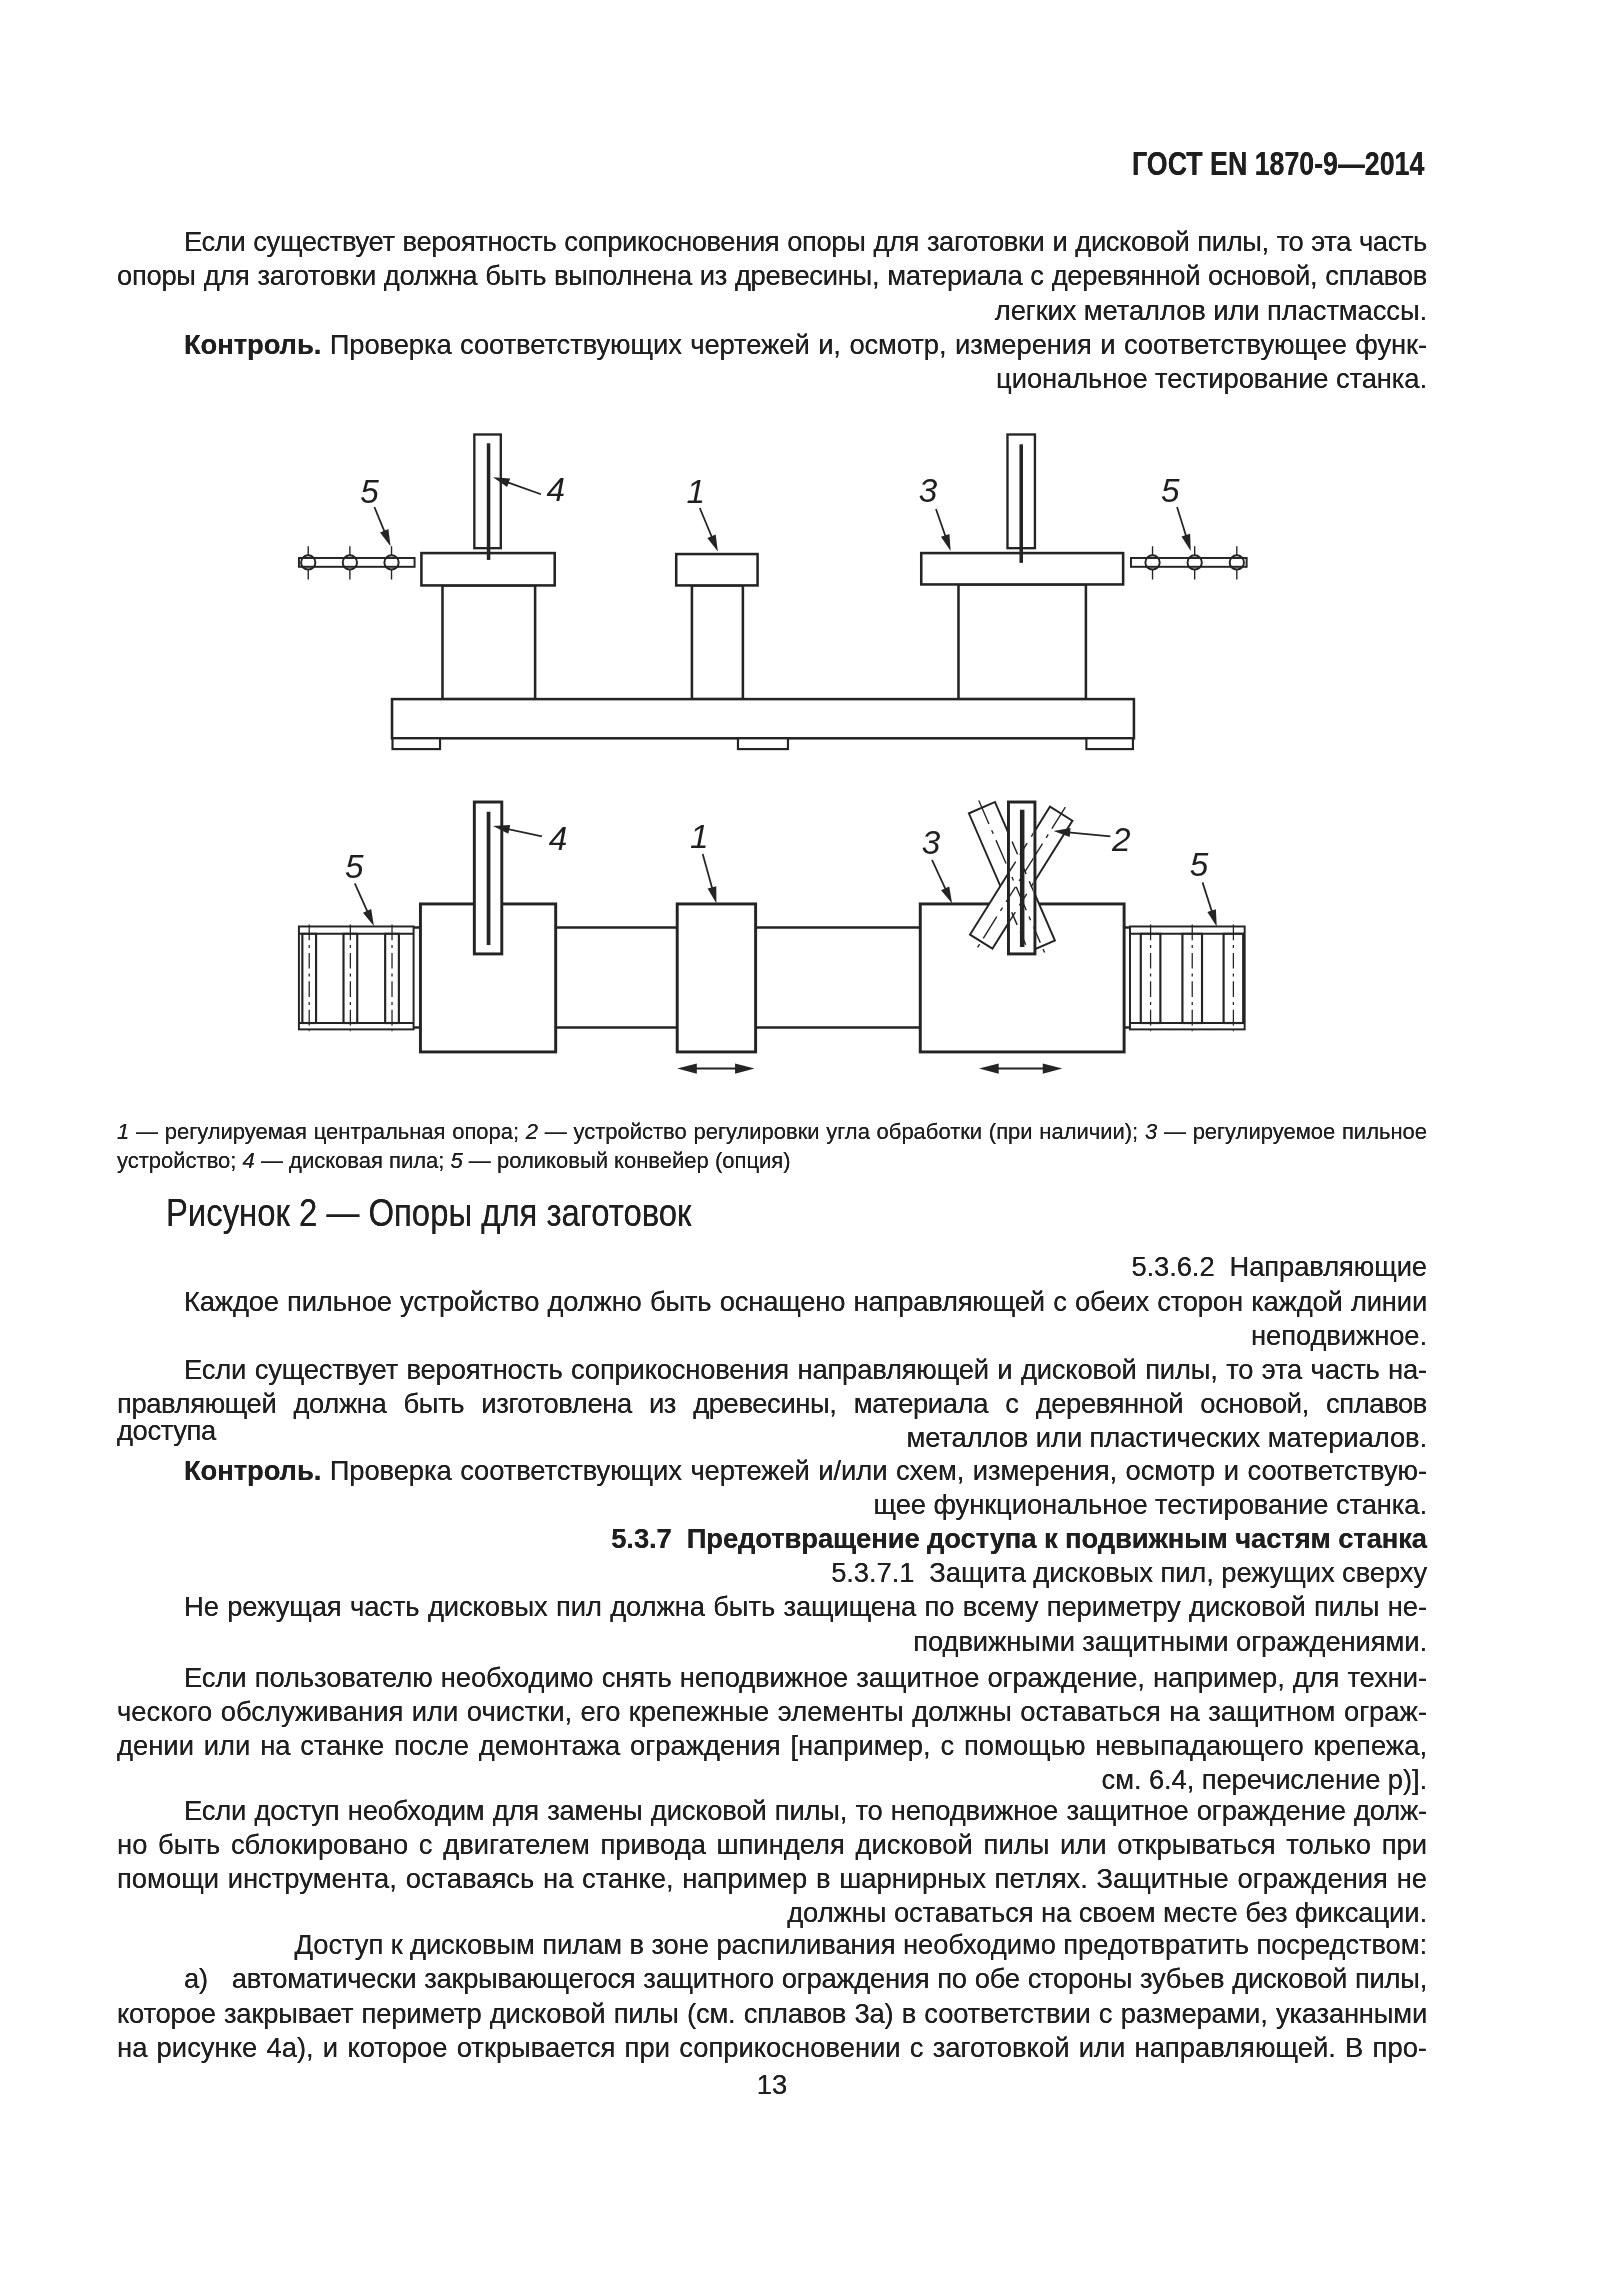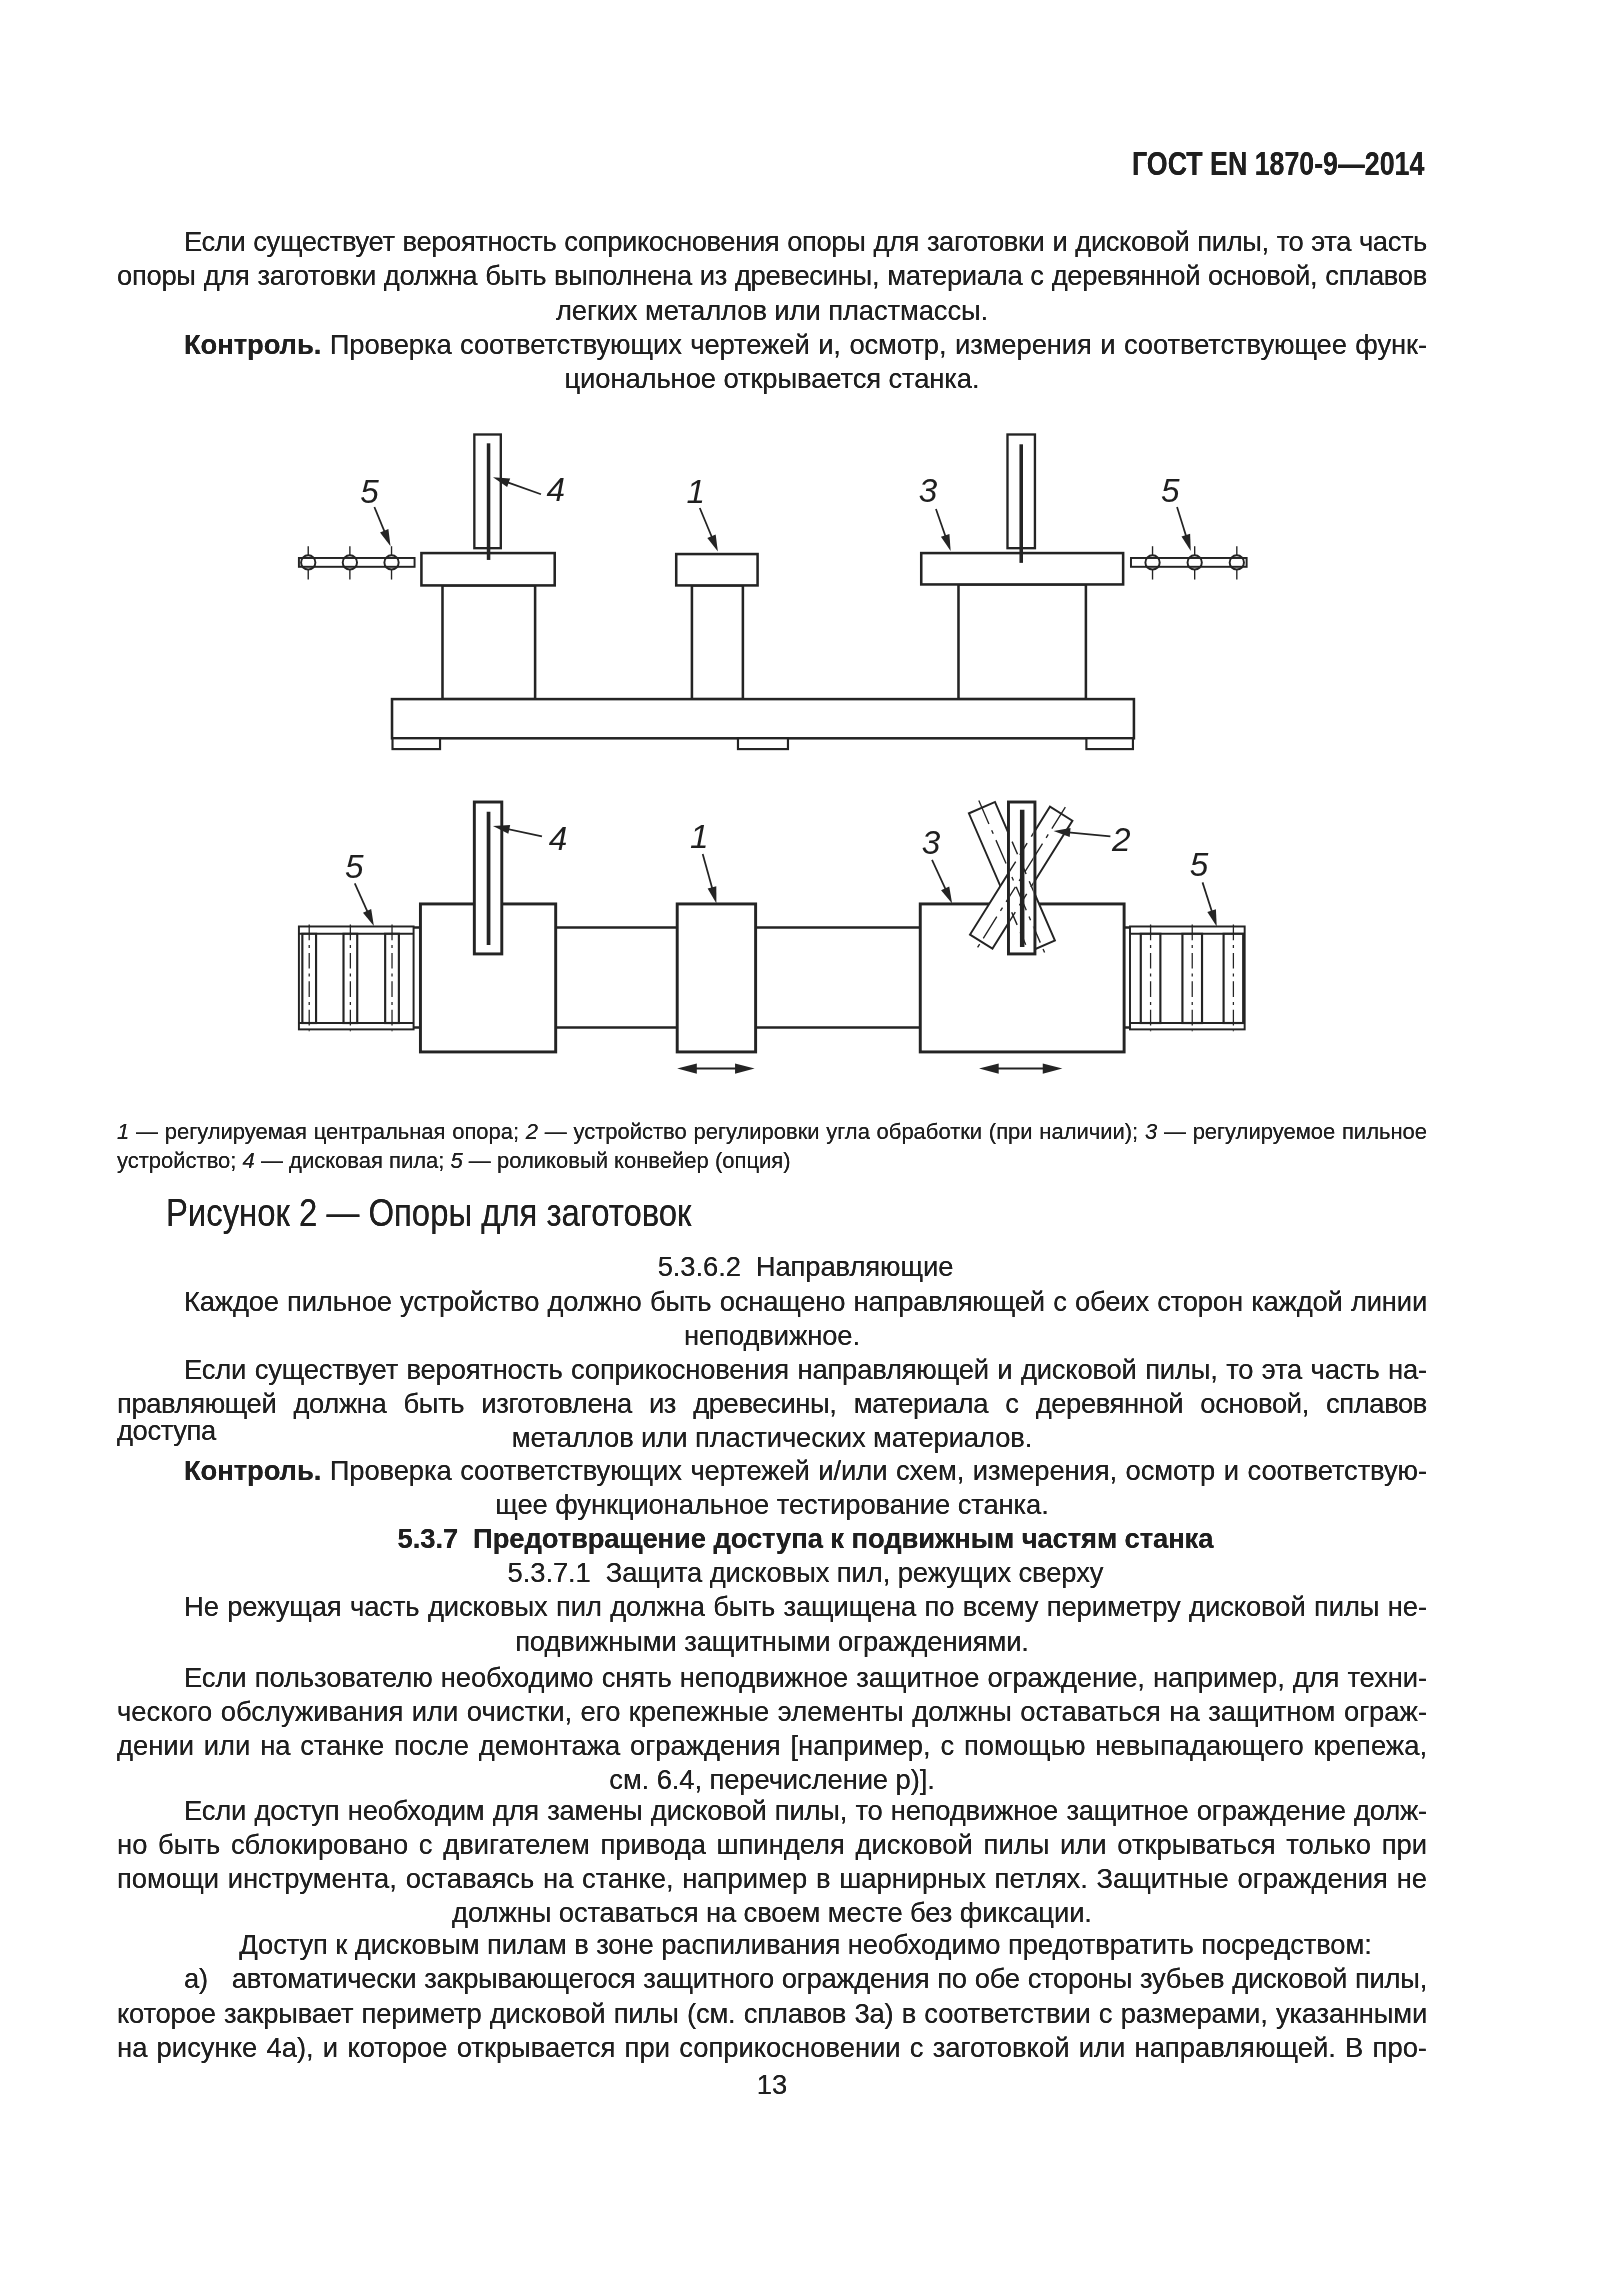--- a/index.html
+++ b/index.html
@@ -1,32 +1,32 @@
 <!DOCTYPE html>
 <html><head><meta charset="utf-8"><title>ГОСТ EN 1870-9—2014</title>
 <style>
 html,body{margin:0;padding:0}
 body{width:1621px;height:2293px;position:relative;background:#fff;color:#1f1f1f;
  font-family:"Liberation Sans",sans-serif;font-size:27.4px;overflow:hidden;-webkit-font-smoothing:antialiased}
 .t{position:absolute;line-height:1;left:117px;width:1310px;text-shadow:0 0 0.4px currentColor}
 .j{text-align:justify;text-align-last:justify}
-.l{text-align:center;letter-spacing:-0.1px}
+.l{text-align:right;letter-spacing:-0.1px}
 .c{}
 .jc{text-align:justify;text-align-last:justify}
 .r{text-align:center}
 .ind{text-indent:67px}
 .cap{font-size:22px}
 .cond{display:inline-block;transform:scaleX(var(--sx));transform-origin:0 50%;white-space:nowrap}
 </style></head>
 <body>
 <div class="t j ind" style="top:228px;letter-spacing:-0.4px">Если существует вероятность соприкосновения опоры для заготовки и дисковой пилы, то эта часть</div>
 <div class="t j" style="top:262px;letter-spacing:-0.3px">опоры для заготовки должна быть выполнена из древесины, материала с деревянной основой, сплавов</div>
 <div class="t l" style="top:297px">легких металлов или пластмассы.</div>
 <div class="t j ind" style="top:331px;letter-spacing:-0.1px"><b>Контроль.</b> Проверка соответствующих чертежей и, осмотр, измерения и соответствующее функ-</div>
-<div class="t l" style="top:365px">циональное открывается станка.</div>
+<div class="t l" style="top:365px">циональное тестирование станка.</div>
 <div class="t l ind" style="top:1253px">5.3.6.2&nbsp;&nbsp;Направляющие</div>
 <div class="t j ind" style="top:1288px;letter-spacing:-0.2px">Каждое пильное устройство должно быть оснащено направляющей с обеих сторон каждой линии</div>
 <div class="t l" style="top:1322px">неподвижное.</div>
 <div class="t j ind" style="top:1356px;letter-spacing:-0.2px">Если существует вероятность соприкосновения направляющей и дисковой пилы, то эта часть на-</div>
 <div class="t j" style="top:1390px;letter-spacing:-0.4px">правляющей должна быть изготовлена из древесины, материала с деревянной основой, сплавов доступа</div>
 <div class="t l" style="top:1424px">металлов или пластических материалов.</div>
 <div class="t j ind" style="top:1457px;letter-spacing:-0.1px"><b>Контроль.</b> Проверка соответствующих чертежей и/или схем, измерения, осмотр и соответствую-</div>
 <div class="t l" style="top:1491px">щее функциональное тестирование станка.</div>
 <div class="t l ind" style="top:1525px"><b>5.3.7&nbsp; Предотвращение доступа к подвижным частям станка</b></div>
 <div class="t l ind" style="top:1559px">5.3.7.1&nbsp;&nbsp;Защита дисковых пил, режущих сверху</div>

